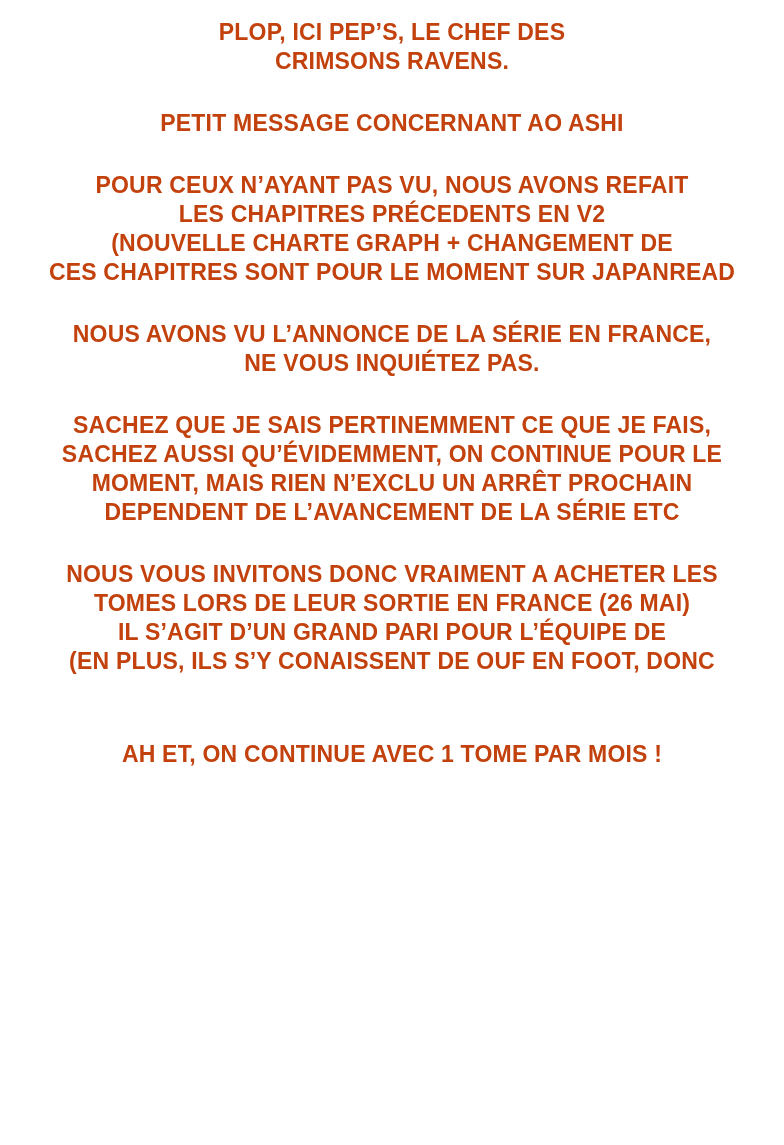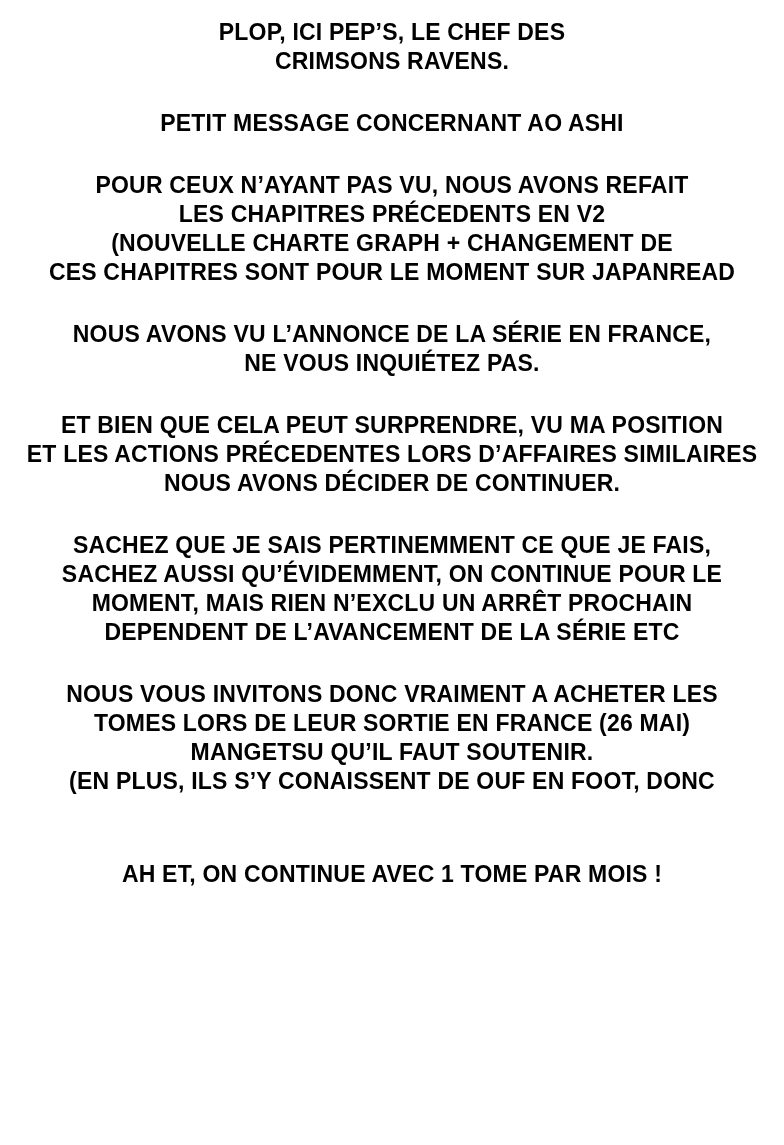--- a/index.html
+++ b/index.html
@@ -15,21 +15,21 @@
   .page {
     box-sizing: border-box;
     width: 784px;
     height: 1145px;
     padding: 18px 14px 0 14px;
     font-family: "Liberation Sans", "DejaVu Sans", sans-serif;
     font-weight: bold;
     font-size: 23px;
     line-height: 29px;
     letter-spacing: 0.2px;
-    color: #000000;
+    color: #c2410c;
     text-align: center;
     text-transform: uppercase;
     -webkit-font-smoothing: antialiased;
   }
   .paragraph {
     margin: 0 0 33px 0;
   }
   .paragraph.last {
     margin: 64px 0 0 0;
   }
@@ -56,37 +56,32 @@
     <div class="line">LES CHAPITRES PRÉCEDENTS EN V2</div>
     <div class="line">(NOUVELLE CHARTE GRAPH + CHANGEMENT DE</div>
     <div class="line">CES CHAPITRES SONT POUR LE MOMENT SUR JAPANREAD</div>
   </div>
 
   <div class="paragraph">
     <div class="line">NOUS AVONS VU L’ANNONCE DE LA SÉRIE EN FRANCE,</div>
     <div class="line">NE VOUS INQUIÉTEZ PAS.</div>
   </div>
 
-  <div class="paragraph">
-    <div class="line">ET BIEN QUE CELA PEUT SURPRENDRE, VU MA POSITION</div>
-    <div class="line">ET LES ACTIONS PRÉCEDENTES LORS D’AFFAIRES SIMILAIRES</div>
-    <div class="line">NOUS AVONS DÉCIDER DE CONTINUER.</div>
-  </div>
 
   <div class="paragraph">
     <div class="line">SACHEZ QUE JE SAIS PERTINEMMENT CE QUE JE FAIS,</div>
     <div class="line">SACHEZ AUSSI QU’ÉVIDEMMENT, ON CONTINUE POUR LE</div>
     <div class="line">MOMENT, MAIS RIEN N’EXCLU UN ARRÊT PROCHAIN</div>
     <div class="line">DEPENDENT DE L’AVANCEMENT DE LA SÉRIE ETC</div>
   </div>
 
   <div class="paragraph">
     <div class="line">NOUS VOUS INVITONS DONC VRAIMENT A ACHETER LES</div>
     <div class="line">TOMES LORS DE LEUR SORTIE EN FRANCE (26 MAI)</div>
-    <div class="line">MANGETSU QU’IL FAUT SOUTENIR.</div>
+    <div class="line">IL S’AGIT D’UN GRAND PARI POUR L’ÉQUIPE DE</div>
     <div class="line">(EN PLUS, ILS S’Y CONAISSENT DE OUF EN FOOT, DONC</div>
   </div>
 
   <div class="paragraph">
   </div>
 
   <div class="paragraph last">
     <div class="line">AH ET, ON CONTINUE AVEC 1 TOME PAR MOIS !</div>
   </div>
 

